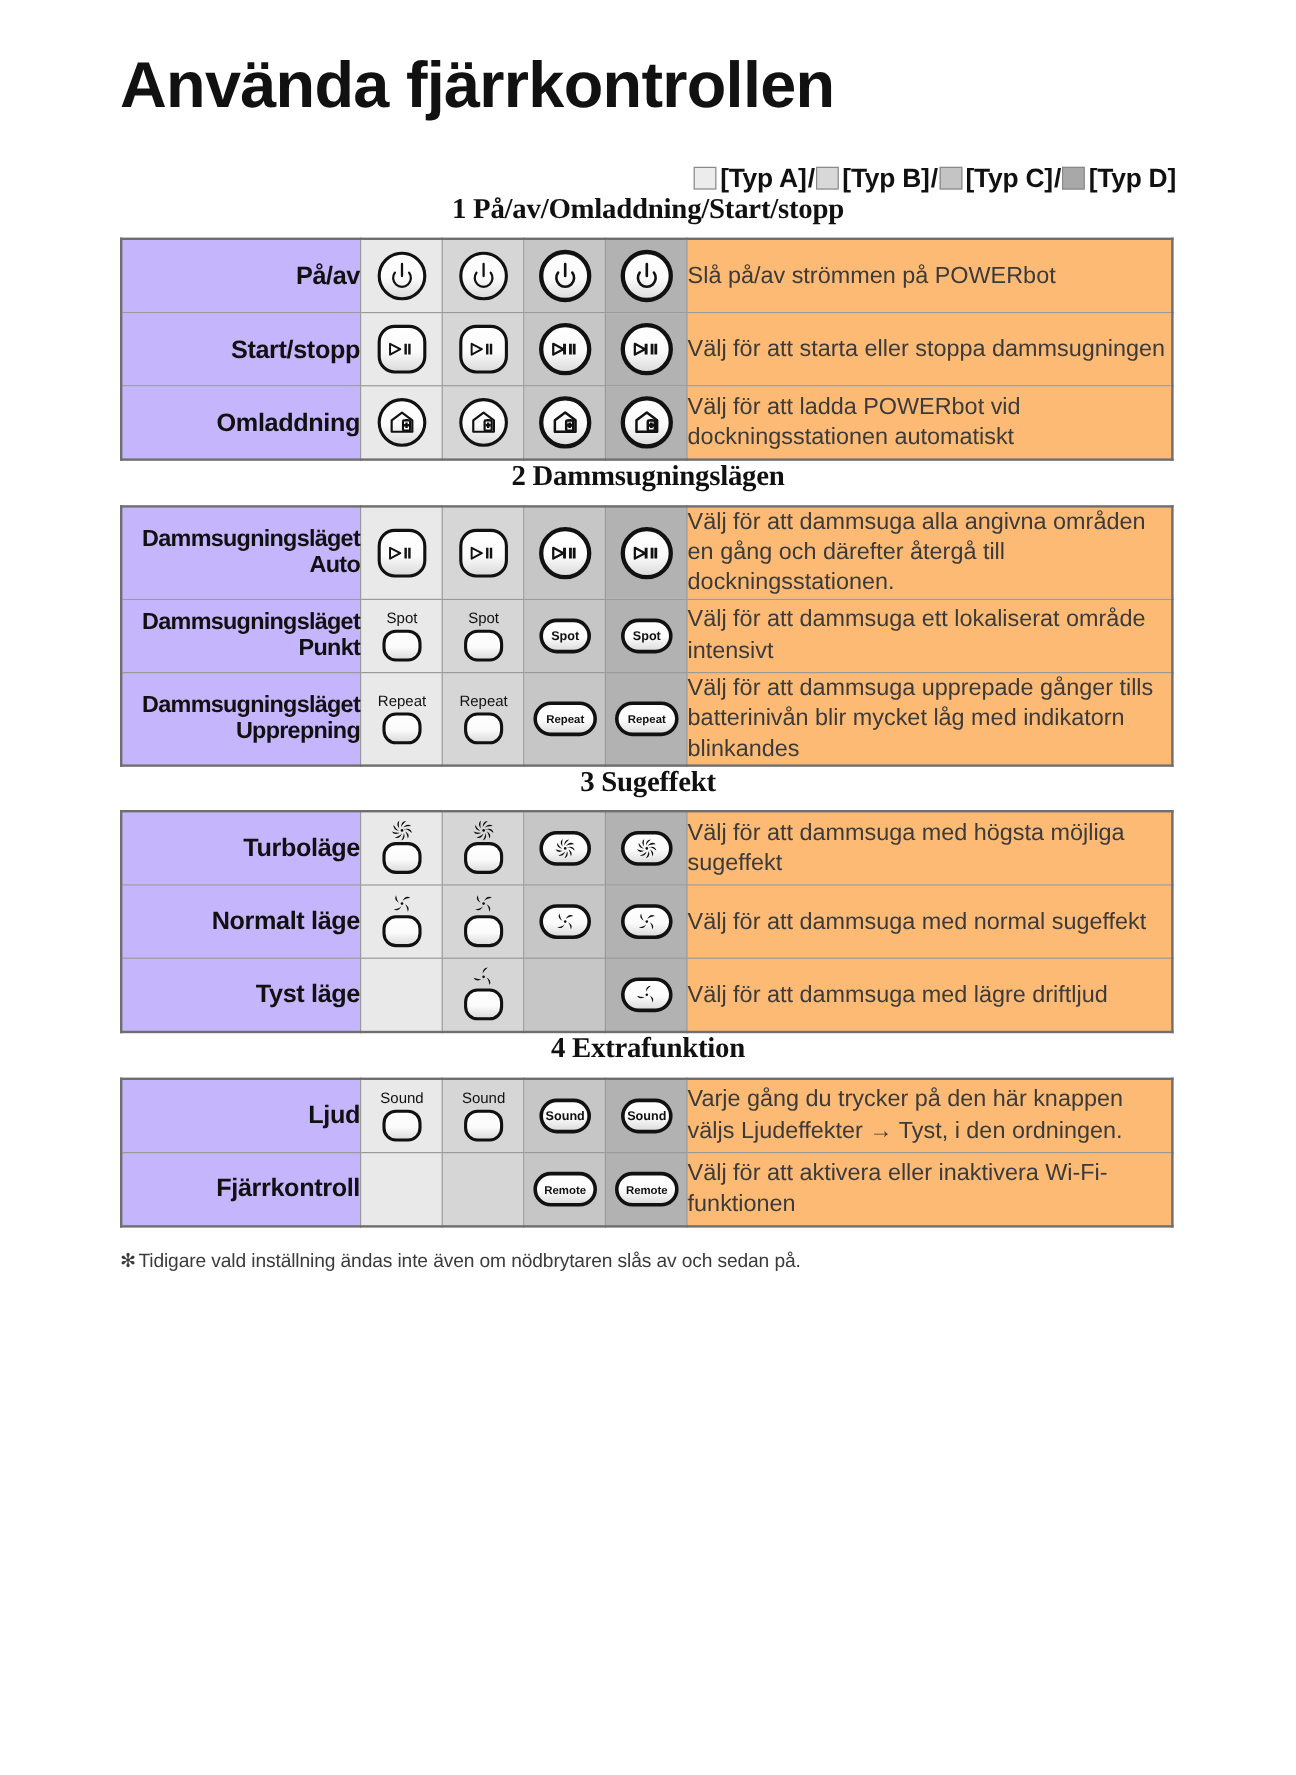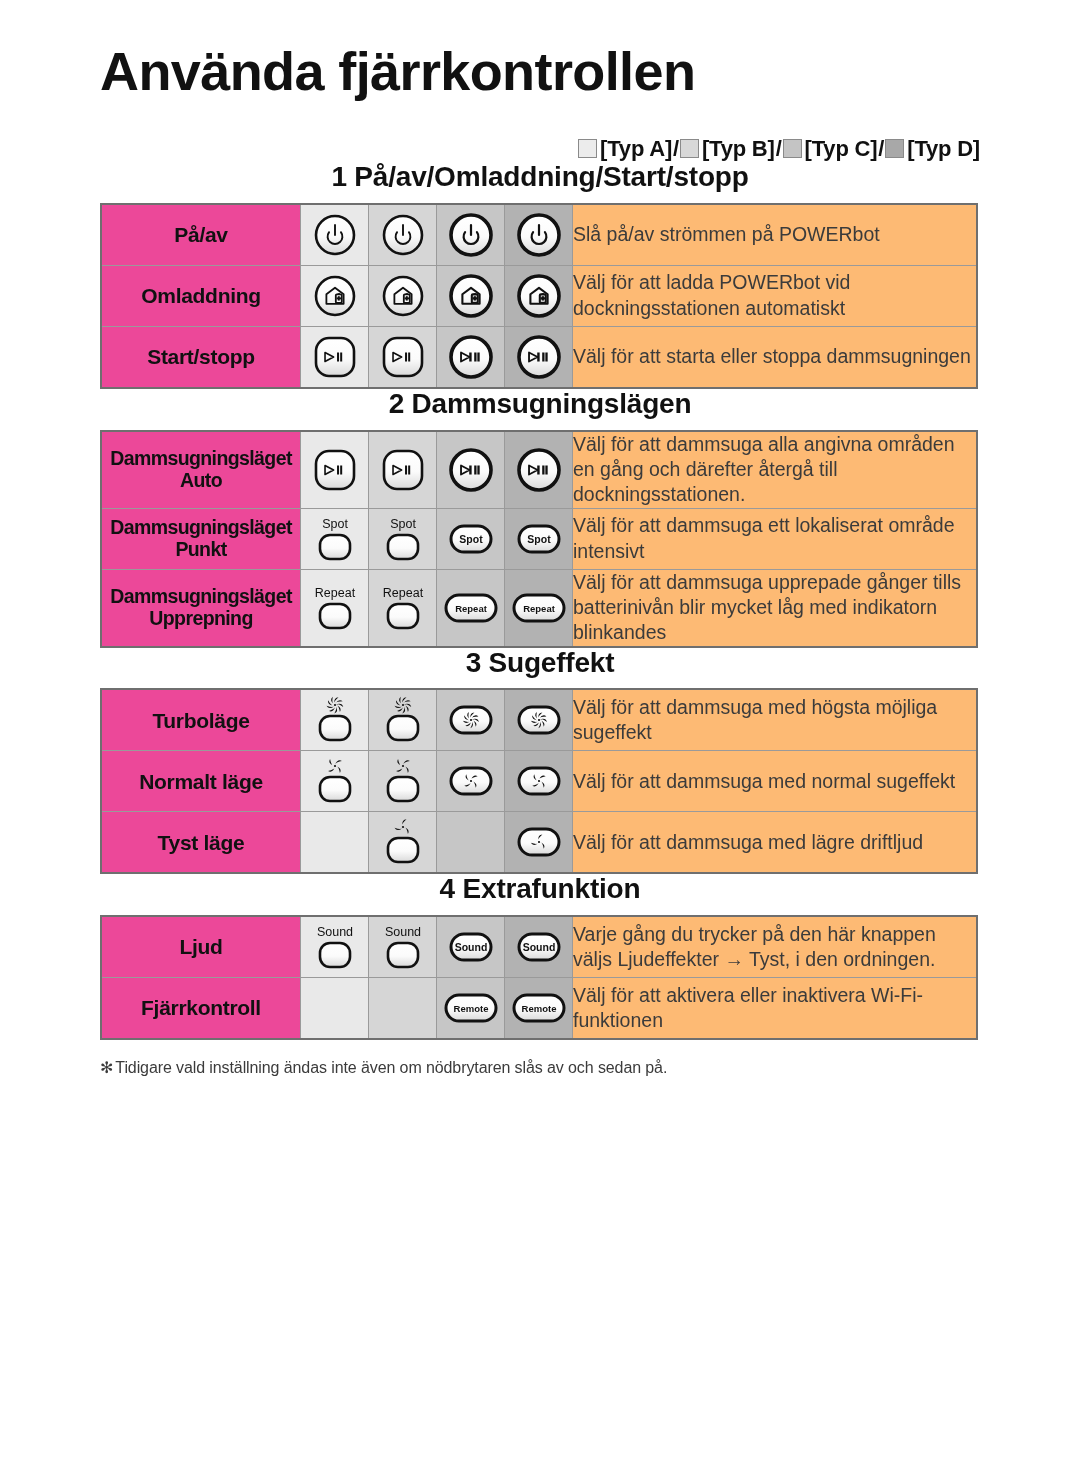--- a/index.html
+++ b/index.html
@@ -52,27 +52,28 @@
     height: 17px;
     border: 1.5px solid #8a8a8a;
     vertical-align: -2px;
     margin-right: 3px;
   }
   .legend .seg { display:inline-block; }
   .legend .slash { display:inline-block; padding:0 1px; }
 
   
   h2.section {
-    font-size: 28px;
+    font-size: 24px;
     font-weight: bold;
     margin: 0;
     padding: 0;
     color: #111;
     letter-spacing: -0.2px;
     line-height: 1.1;
+    font-family: Liberation Serif, serif;
   }
   .h-1 { margin-top: 18px; }
   .h-2 { margin-top: 26px; text-align:center;}
   .h-3 { margin-top: 24px; text-align:center;}
   .h-4 { margin-top: 24px; text-align:center;}
   .h-1 { text-align:center; }
 
   
   table.btab {
     width: 878px;
@@ -81,22 +82,22 @@
     table-layout: fixed;
     border: 2px solid #6f6f6f;
   }
   table.btab td {
     border: 1px solid #9a9a9a;
     padding: 0;
     vertical-align: middle;
   }
   td.lbl {
     width: 198px;
-    background: #ec4899;
-    text-align: center;
+    background: #c4b5fd;
+    text-align: right;
     font-weight: bold;
     font-size: 21px;
     color: #111;
     letter-spacing: -0.3px;
     line-height: 1.12;
     padding: 6px 4px;
   }
   td.lbl.small { font-size: 19.5px; letter-spacing: -0.6px;}
   td.ic { width: 67px; text-align: center; height: 60px; }
   td.ic.a { background: #e9e9e9; }
@@ -220,20 +221,104 @@
                     <path d="M 25.08 25.152 A 7.4 7.4 0 1 0 36.92 25.152" fill="none" stroke="#111" stroke-width="2.2" stroke-linecap="round"></path>
                     <line x1="31" y1="18" x2="31" y2="28" stroke="#111" stroke-width="2.2" stroke-linecap="round"></line>
                   </g>
                 </svg>
               </div>
             </td>
             <td class="desc">Slå på/av strömmen på POWERbot</td>
           </tr>
           <tr>
             <td class="lbl">
+              <div>Start/stopp</div>
+            </td>
+            <td class="ic a">
+              <div class="icwrap">
+                <svg width="62" height="56" viewBox="0 0 62 56">
+                  <defs>
+                    <linearGradient id="g8" x1="0" y1="0" x2="0" y2="1">
+                      <stop offset="0%" stop-color="#ffffff"></stop>
+                      <stop offset="55%" stop-color="#fbfbfb"></stop>
+                      <stop offset="100%" stop-color="#d9d9d9"></stop>
+                    </linearGradient>
+                  </defs>
+                  <rect x="12" y="9" width="38" height="38" rx="13" ry="13" fill="url(#g8)" stroke="#111" stroke-width="2.6"></rect>
+                  <g>
+                    <path d="M 21.025 23.4875 L 29.574999999999996 28 L 21.025 32.5125 Z" fill="none" stroke="#111" stroke-width="1.615" stroke-linejoin="round"></path>
+                    <line x1="34.04" y1="23.4875" x2="34.04" y2="32.5125" stroke="#111" stroke-width="2.01875"></line>
+                    <line x1="37.175" y1="23.4875" x2="37.175" y2="32.5125" stroke="#111" stroke-width="2.01875"></line>
+                  </g>
+                </svg>
+              </div>
+            </td>
+            <td class="ic b">
+              <div class="icwrap">
+                <svg width="62" height="56" viewBox="0 0 62 56">
+                  <defs>
+                    <linearGradient id="g9" x1="0" y1="0" x2="0" y2="1">
+                      <stop offset="0%" stop-color="#ffffff"></stop>
+                      <stop offset="55%" stop-color="#fbfbfb"></stop>
+                      <stop offset="100%" stop-color="#d9d9d9"></stop>
+                    </linearGradient>
+                  </defs>
+                  <rect x="12" y="9" width="38" height="38" rx="13" ry="13" fill="url(#g9)" stroke="#111" stroke-width="2.6"></rect>
+                  <g>
+                    <path d="M 21.025 23.4875 L 29.574999999999996 28 L 21.025 32.5125 Z" fill="none" stroke="#111" stroke-width="1.615" stroke-linejoin="round"></path>
+                    <line x1="34.04" y1="23.4875" x2="34.04" y2="32.5125" stroke="#111" stroke-width="2.01875"></line>
+                    <line x1="37.175" y1="23.4875" x2="37.175" y2="32.5125" stroke="#111" stroke-width="2.01875"></line>
+                  </g>
+                </svg>
+              </div>
+            </td>
+            <td class="ic c">
+              <div class="icwrap">
+                <svg width="62" height="56" viewBox="0 0 62 56">
+                  <defs>
+                    <linearGradient id="g10" x1="0" y1="0" x2="0" y2="1">
+                      <stop offset="0%" stop-color="#ffffff"></stop>
+                      <stop offset="55%" stop-color="#fbfbfb"></stop>
+                      <stop offset="100%" stop-color="#d9d9d9"></stop>
+                    </linearGradient>
+                  </defs>
+                  <circle cx="31" cy="28" r="20" fill="url(#g10)" stroke="#111" stroke-width="3.6"></circle>
+                  <g>
+                    <path d="M 21.025 23.4875 L 29.574999999999996 28 L 21.025 32.5125 Z" fill="none" stroke="#111" stroke-width="1.87" stroke-linejoin="round"></path>
+                    <line x1="30.429999999999996" y1="23.4875" x2="30.429999999999996" y2="32.5125" stroke="#111" stroke-width="2.431"></line>
+                    <line x1="35.37" y1="23.4875" x2="35.37" y2="32.5125" stroke="#111" stroke-width="2.3375000000000004"></line>
+                    <line x1="38.504999999999995" y1="23.4875" x2="38.504999999999995" y2="32.5125" stroke="#111" stroke-width="2.3375000000000004"></line>
+                  </g>
+                </svg>
+              </div>
+            </td>
+            <td class="ic d">
+              <div class="icwrap">
+                <svg width="62" height="56" viewBox="0 0 62 56">
+                  <defs>
+                    <linearGradient id="g11" x1="0" y1="0" x2="0" y2="1">
+                      <stop offset="0%" stop-color="#ffffff"></stop>
+                      <stop offset="55%" stop-color="#fbfbfb"></stop>
+                      <stop offset="100%" stop-color="#d9d9d9"></stop>
+                    </linearGradient>
+                  </defs>
+                  <circle cx="31" cy="28" r="20" fill="url(#g11)" stroke="#111" stroke-width="3.6"></circle>
+                  <g>
+                    <path d="M 21.025 23.4875 L 29.574999999999996 28 L 21.025 32.5125 Z" fill="none" stroke="#111" stroke-width="1.87" stroke-linejoin="round"></path>
+                    <line x1="30.429999999999996" y1="23.4875" x2="30.429999999999996" y2="32.5125" stroke="#111" stroke-width="2.431"></line>
+                    <line x1="35.37" y1="23.4875" x2="35.37" y2="32.5125" stroke="#111" stroke-width="2.3375000000000004"></line>
+                    <line x1="38.504999999999995" y1="23.4875" x2="38.504999999999995" y2="32.5125" stroke="#111" stroke-width="2.3375000000000004"></line>
+                  </g>
+                </svg>
+              </div>
+            </td>
+            <td class="desc">Välj för att starta eller stoppa dammsugningen</td>
+          </tr>
+          <tr>
+            <td class="lbl">
               <div>Omladdning</div>
             </td>
             <td class="ic a">
               <div class="icwrap">
                 <svg width="62" height="56" viewBox="0 0 62 56">
                   <defs>
                     <linearGradient id="g4" x1="0" y1="0" x2="0" y2="1">
                       <stop offset="0%" stop-color="#ffffff"></stop>
                       <stop offset="55%" stop-color="#fbfbfb"></stop>
                       <stop offset="100%" stop-color="#d9d9d9"></stop>
@@ -307,104 +392,20 @@
                     <path d="M 22.39 35.79 L 22.39 26.2862 L 31 19.8 L 39.61 26.2862 L 39.61 35.79 Z" fill="none" stroke="#111" stroke-width="2.09" stroke-linejoin="round"></path>
                     <rect x="31.82" y="26.36" width="5.904" height="8.528" rx="0.9839999999999999" fill="#fff" stroke="#111" stroke-width="2.09"></rect>
                     <rect x="33.624" y="25.212" width="2.3779999999999997" height="1.23" fill="#111"></rect>
                     <line x1="34.772" y1="28.164" x2="34.772" y2="32.592" stroke="#111" stroke-width="2.299"></line>
                     <line x1="32.558" y1="30.378" x2="36.986" y2="30.378" stroke="#111" stroke-width="2.299"></line>
                   </g>
                 </svg>
               </div>
             </td>
             <td class="desc">Välj för att ladda POWERbot vid dockningsstationen automatiskt</td>
-          </tr>
-          <tr>
-            <td class="lbl">
-              <div>Start/stopp</div>
-            </td>
-            <td class="ic a">
-              <div class="icwrap">
-                <svg width="62" height="56" viewBox="0 0 62 56">
-                  <defs>
-                    <linearGradient id="g8" x1="0" y1="0" x2="0" y2="1">
-                      <stop offset="0%" stop-color="#ffffff"></stop>
-                      <stop offset="55%" stop-color="#fbfbfb"></stop>
-                      <stop offset="100%" stop-color="#d9d9d9"></stop>
-                    </linearGradient>
-                  </defs>
-                  <rect x="12" y="9" width="38" height="38" rx="13" ry="13" fill="url(#g8)" stroke="#111" stroke-width="2.6"></rect>
-                  <g>
-                    <path d="M 21.025 23.4875 L 29.574999999999996 28 L 21.025 32.5125 Z" fill="none" stroke="#111" stroke-width="1.615" stroke-linejoin="round"></path>
-                    <line x1="34.04" y1="23.4875" x2="34.04" y2="32.5125" stroke="#111" stroke-width="2.01875"></line>
-                    <line x1="37.175" y1="23.4875" x2="37.175" y2="32.5125" stroke="#111" stroke-width="2.01875"></line>
-                  </g>
-                </svg>
-              </div>
-            </td>
-            <td class="ic b">
-              <div class="icwrap">
-                <svg width="62" height="56" viewBox="0 0 62 56">
-                  <defs>
-                    <linearGradient id="g9" x1="0" y1="0" x2="0" y2="1">
-                      <stop offset="0%" stop-color="#ffffff"></stop>
-                      <stop offset="55%" stop-color="#fbfbfb"></stop>
-                      <stop offset="100%" stop-color="#d9d9d9"></stop>
-                    </linearGradient>
-                  </defs>
-                  <rect x="12" y="9" width="38" height="38" rx="13" ry="13" fill="url(#g9)" stroke="#111" stroke-width="2.6"></rect>
-                  <g>
-                    <path d="M 21.025 23.4875 L 29.574999999999996 28 L 21.025 32.5125 Z" fill="none" stroke="#111" stroke-width="1.615" stroke-linejoin="round"></path>
-                    <line x1="34.04" y1="23.4875" x2="34.04" y2="32.5125" stroke="#111" stroke-width="2.01875"></line>
-                    <line x1="37.175" y1="23.4875" x2="37.175" y2="32.5125" stroke="#111" stroke-width="2.01875"></line>
-                  </g>
-                </svg>
-              </div>
-            </td>
-            <td class="ic c">
-              <div class="icwrap">
-                <svg width="62" height="56" viewBox="0 0 62 56">
-                  <defs>
-                    <linearGradient id="g10" x1="0" y1="0" x2="0" y2="1">
-                      <stop offset="0%" stop-color="#ffffff"></stop>
-                      <stop offset="55%" stop-color="#fbfbfb"></stop>
-                      <stop offset="100%" stop-color="#d9d9d9"></stop>
-                    </linearGradient>
-                  </defs>
-                  <circle cx="31" cy="28" r="20" fill="url(#g10)" stroke="#111" stroke-width="3.6"></circle>
-                  <g>
-                    <path d="M 21.025 23.4875 L 29.574999999999996 28 L 21.025 32.5125 Z" fill="none" stroke="#111" stroke-width="1.87" stroke-linejoin="round"></path>
-                    <line x1="30.429999999999996" y1="23.4875" x2="30.429999999999996" y2="32.5125" stroke="#111" stroke-width="2.431"></line>
-                    <line x1="35.37" y1="23.4875" x2="35.37" y2="32.5125" stroke="#111" stroke-width="2.3375000000000004"></line>
-                    <line x1="38.504999999999995" y1="23.4875" x2="38.504999999999995" y2="32.5125" stroke="#111" stroke-width="2.3375000000000004"></line>
-                  </g>
-                </svg>
-              </div>
-            </td>
-            <td class="ic d">
-              <div class="icwrap">
-                <svg width="62" height="56" viewBox="0 0 62 56">
-                  <defs>
-                    <linearGradient id="g11" x1="0" y1="0" x2="0" y2="1">
-                      <stop offset="0%" stop-color="#ffffff"></stop>
-                      <stop offset="55%" stop-color="#fbfbfb"></stop>
-                      <stop offset="100%" stop-color="#d9d9d9"></stop>
-                    </linearGradient>
-                  </defs>
-                  <circle cx="31" cy="28" r="20" fill="url(#g11)" stroke="#111" stroke-width="3.6"></circle>
-                  <g>
-                    <path d="M 21.025 23.4875 L 29.574999999999996 28 L 21.025 32.5125 Z" fill="none" stroke="#111" stroke-width="1.87" stroke-linejoin="round"></path>
-                    <line x1="30.429999999999996" y1="23.4875" x2="30.429999999999996" y2="32.5125" stroke="#111" stroke-width="2.431"></line>
-                    <line x1="35.37" y1="23.4875" x2="35.37" y2="32.5125" stroke="#111" stroke-width="2.3375000000000004"></line>
-                    <line x1="38.504999999999995" y1="23.4875" x2="38.504999999999995" y2="32.5125" stroke="#111" stroke-width="2.3375000000000004"></line>
-                  </g>
-                </svg>
-              </div>
-            </td>
-            <td class="desc">Välj för att starta eller stoppa dammsugningen</td>
           </tr>
         </tbody>
       </table>
       <h2 class="section h-2">2 Dammsugningslägen</h2>
       <table class="btab">
         <tbody>
           <tr>
             <td class="lbl small">
               <div>Dammsugningsläget</div>
               <div>Auto</div>

